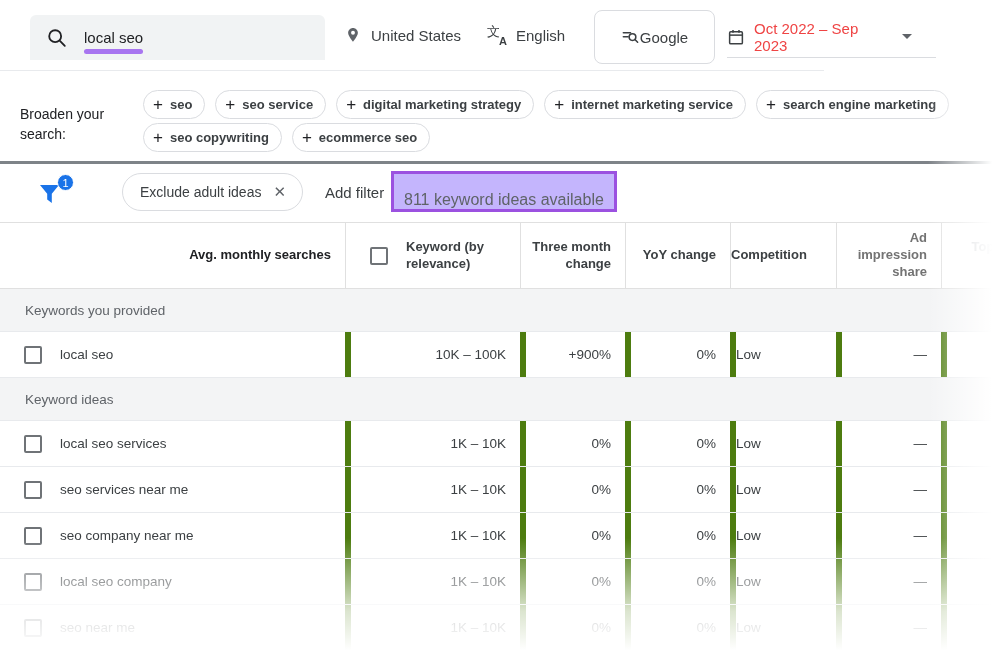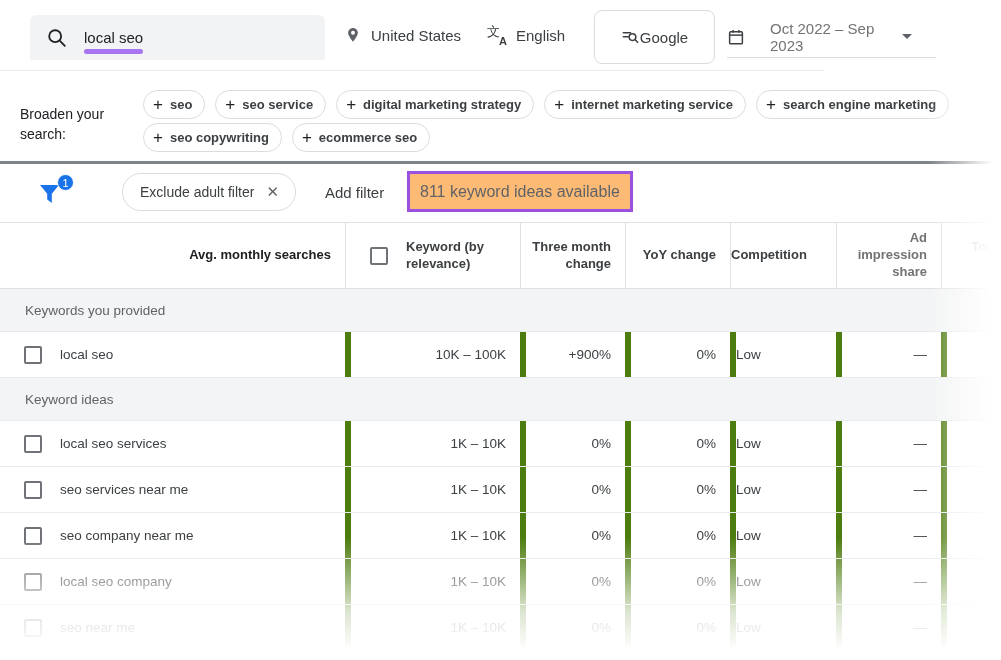--- a/index.html
+++ b/index.html
@@ -15,21 +15,21 @@
   .q { font-size:15px; color:#202124; margin-left:16px; position:relative; }
   .q .annot-underline { position:absolute; left:0; right:0; bottom:-8px; height:5px;
     background:#a875f0; border-radius:2.5px; }
   .tsel { position:absolute; top:0; height:70px; display:flex; align-items:center; gap:9px;
     font-size:15px; color:#3c4043; cursor:pointer; }
   .tsel.loc { left:344px; } .tsel.lang { left:487px; }
   .netbtn { position:absolute; left:594px; top:10px; width:121px; height:54px;
     border:1px solid #dadce0; border-radius:8px; background:#fff; display:flex;
     align-items:center; justify-content:center; font-size:15px; color:#3c4043; }
   .daterange { position:absolute; left:727px; top:16px; width:209px; height:42px;
-    display:flex; align-items:center; gap:25px; font-size:15px; color:#737373;
+    display:flex; align-items:center; gap:9px; font-size:15px; color:#ef4444;
     border-bottom:1px solid #dadce0; padding-right:24px; }
   .caret { margin-left:auto; width:0; height:0; border-left:5px solid transparent;
     border-right:5px solid transparent; border-top:5.5px solid #5f6368; }
   .lang-glyph { font-size:14px; color:#3c4043; position:relative; width:20px; height:18px; }
   .lang-glyph .zh { position:absolute; left:0; top:-3px; font-size:13px; }
   .lang-glyph .en { position:absolute; right:0; bottom:-3px; font-size:11px; font-weight:700; }
   
   .broaden { position:absolute; left:0; top:70px; width:824px; height:91px;
     border-top:1px solid #e8eaed; background:#fff; }
   .broaden-label { position:absolute; left:20px; top:33px; width:102px; font-size:14px;
@@ -48,22 +48,22 @@
   .funnel-wrap svg { position:absolute; left:0; top:9px; }
   .badge { position:absolute; right:0; top:0; width:17px; height:17px; border-radius:50%;
     background:#1a73e8; color:#fff; font-size:11px; display:flex; align-items:center;
     justify-content:center; border:1.5px solid #fff; }
   .exclude-chip { position:absolute; left:122px; top:9px; height:38px; border:1px solid #dadce0;
     border-radius:19px; background:#fff; display:flex; align-items:center; gap:12px;
     padding:0 16px 0 17px; font-size:14px; color:#3c4043; cursor:pointer; }
   .xicon { font-size:15px; color:#5f6368; }
   .addfilter { position:absolute; left:325px; top:0; height:56px; display:flex;
     align-items:center; font-size:15px; color:#3c4043; cursor:pointer; }
-  .ideasbox { position:absolute; left:407px; top:7px; height:41px; border:3px solid #9b51e0;
-    background:#fdba74; display:flex; align-items:center; padding:0 10px;
+  .ideasbox { position:absolute; left:391px; top:7px; height:41px; border:3px solid #9b51e0;
+    background:#c4b5fd; display:flex; align-items:flex-end; padding:0 10px;
     font-size:16px; color:#5f6368; }
   
   .tbl { position:absolute; left:0; top:222px; width:1111px; border-top:1px solid #e0e0e0; background:#fff; }
   .trow { display:grid; grid-template-columns:345px 175px 105px 105px 106px 105px 170px; }
   .cell { display:flex; align-items:center; font-size:13.5px; color:#3c4043; line-height:1.3; }
   .cell.right { justify-content:flex-end; text-align:right; padding-right:14px; }
   .cell.leftpad { padding-left:0; }
   .cell.kw { padding-left:24px; gap:18px; }
   .head .cell { height:65px; font-size:13px; font-weight:700; color:#3c4043;
     border-left:1px solid #e0e0e0; cursor:pointer; }
@@ -188,21 +188,21 @@
 <div class="divider-dark"></div>
 
 <div class="filterbar">
   <div class="funnel-wrap">
     <svg width="24" height="26" viewBox="0 0 24 26">
         <path d="M2 2h19l-7.2 8.7v9.3l-4.6-3.4v-5.9L2 2z" fill="#1a73e8"></path>
       </svg>
     <span class="badge">1</span>
   </div>
   <div class="exclude-chip">
-    <span>Exclude adult filter</span>
+    <span>Exclude adult ideas</span>
     <span class="xicon">✕</span>
   </div>
   <div class="addfilter">Add filter</div>
   <div class="ideasbox">
     <span>811 keyword ideas available</span>
   </div>
 </div>
 
 <div class="tbl">
   <div class="trow head" id="tbl-head">

